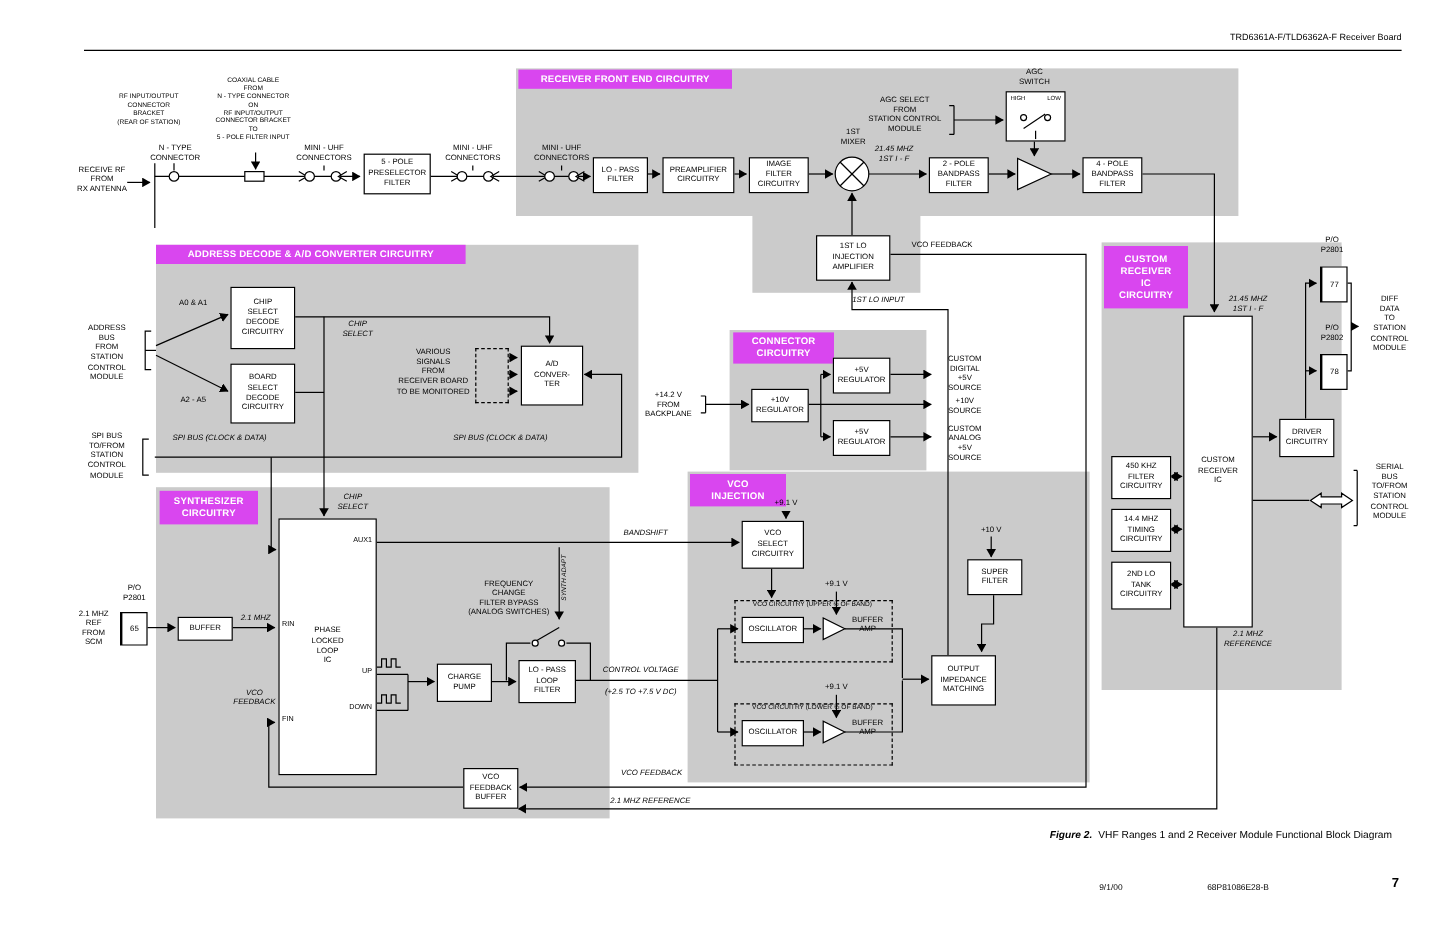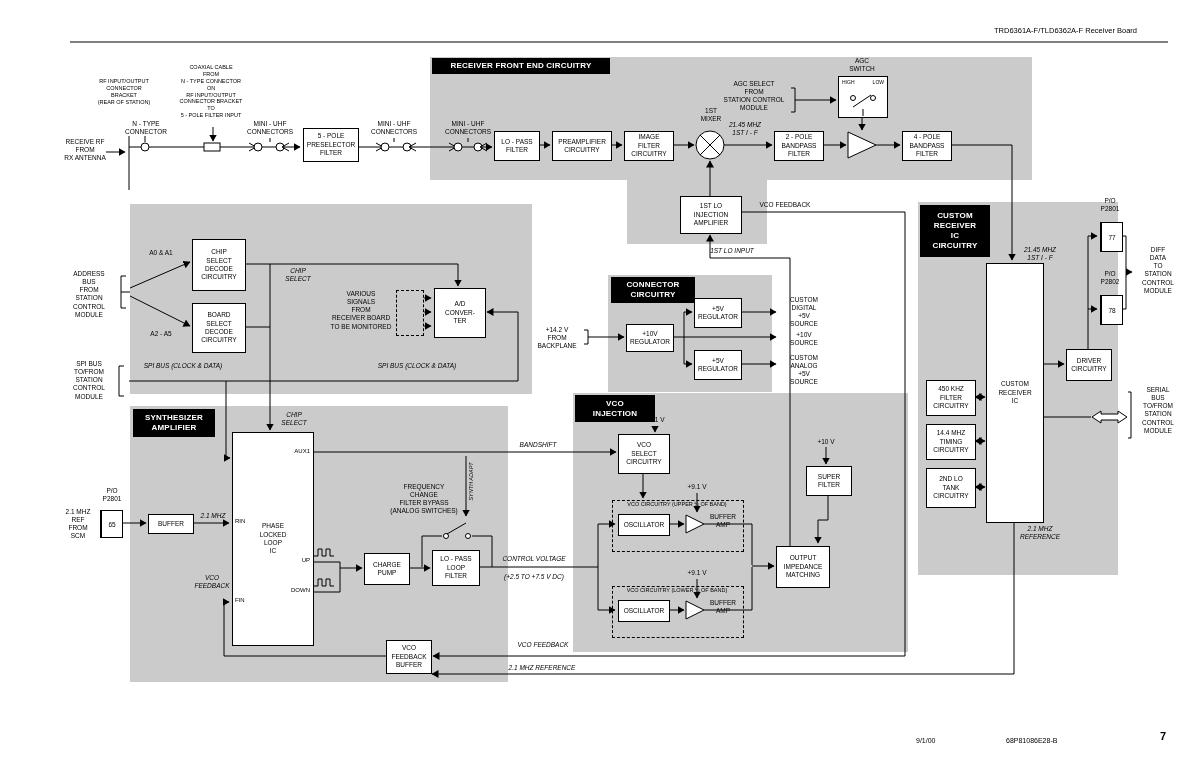--- a/index.html
+++ b/index.html
@@ -1,38 +1,41 @@
 <!DOCTYPE html>
 <html><head>
 <meta charset="utf-8">
 <style>
   html,body{margin:0;padding:0;background:#e8e8e8}
   #page{position:relative;width:1200px;height:776px;background:#ffffff;font-family:"Liberation Sans",sans-serif;color:#000;overflow:hidden}
   .gray{position:absolute;background:#cbcbcb}
   .box{position:absolute;background:#fff;border:1px solid #000;display:flex;align-items:center;justify-content:center;text-align:center;white-space:pre-line;font-size:6.5px;line-height:1.3}
-  .tbar{position:absolute;background:#000000;color:#fff;font-weight:700;display:flex;align-items:center;justify-content:center;text-align:center;white-space:pre-line;font-size:8px;line-height:1.25;letter-spacing:.2px}
+  .tbar{position:absolute;background:#d946ef;color:#fff;font-weight:700;display:flex;align-items:center;justify-content:center;text-align:center;white-space:pre-line;font-size:8px;line-height:1.25;letter-spacing:.2px}
   .lbl{position:absolute;font-size:6.5px;line-height:1.25;text-align:center;white-space:pre-line;color:#000}
   .it{font-style:italic}
   .sm{font-size:5.5px}
   .pin{position:absolute;background:#fff;border:1px solid #000;border-left-width:2.5px;display:flex;align-items:center;justify-content:center;font-size:6.5px}
   .dashedbox{position:absolute;border:1px dashed #000}
   .pinlbl{position:absolute;font-size:6px;line-height:1}
   svg.wires{position:absolute;left:0;top:0;pointer-events:none}
   .wires line,.wires path,.wires circle,.wires rect,.wires polygon{stroke:#000;stroke-width:1;fill:none}
   .caption{position:absolute;font-size:8.5px;text-align:right}
   .caption .fig{font-weight:700;font-style:italic;margin-right:5px}
-  .hdr{position:absolute;font-size:7.5px;text-align:left}
+  .hdr{position:absolute;font-size:7.5px;text-align:right}
   .ftr{position:absolute;font-size:7px}
 </style>
 </head>
 <body>
 
 <div id="page">
 
   <div class="hdr" style="left:994px;top:26px;width:174px;">TRD6361A-F/TLD6362A-F Receiver Board</div>
+  <div class="caption" style="left:660px;top:690px;width:500px;">
+    <span class="fig">Figure 2.</span><span>VHF Ranges 1 and 2  Receiver Module Functional Block Diagram</span>
+  </div>
   <div class="ftr" style="left:916px;top:737px;width:50px;">9/1/00</div>
   <div class="ftr" style="left:1006px;top:737px;width:100px;">68P81086E28-B</div>
   <div class="ftr" style="left:1150px;top:730px;width:16px;font-size:11px;font-weight:700;text-align:right;">7</div>
 
   <div class="gray" style="left:430px;top:57px;width:602px;height:123px;"></div>
   <div class="gray" style="left:627px;top:180px;width:140px;height:64px;"></div>
   <div class="gray" style="left:130px;top:204px;width:402px;height:190px;"></div>
   <div class="gray" style="left:608px;top:275px;width:164px;height:117px;"></div>
   <div class="gray" style="left:918px;top:202px;width:200px;height:373px;"></div>
   <div class="gray" style="left:130px;top:406px;width:378px;height:276px;"></div>
@@ -163,28 +166,29 @@
     <line x1="668" y1="524" x2="684" y2="524" marker-end="url(#ar)"></line>
     <polygon points="686,515 686,533 704,524" style="fill:#fff"></polygon>
     <path d="M704,524 H752 V565"></path>
     <line x1="668" y1="610" x2="684" y2="610" marker-end="url(#ar)"></line>
     <polygon points="686,601 686,619 704,610" style="fill:#fff"></polygon>
     <path d="M704,610 H752 V567"></path>
     <line x1="752" y1="566" x2="774" y2="566" marker-end="url(#ar)"></line>
   </svg>
 
   <div class="tbar" style="left:432px;top:58px;width:178px;height:16px;">RECEIVER FRONT END CIRCUITRY</div>
+  <div class="tbar" style="left:130px;top:204px;width:258px;height:16px;">ADDRESS DECODE &amp; A/D CONVERTER CIRCUITRY</div>
   <div class="tbar" style="left:611px;top:277px;width:84px;height:26px;">CONNECTOR
 CIRCUITRY</div>
   <div class="tbar" style="left:920px;top:205px;width:70px;height:52px;">CUSTOM
 RECEIVER
 IC
 CIRCUITRY</div>
   <div class="tbar" style="left:133px;top:409px;width:82px;height:28px;">SYNTHESIZER
-AMPLIFIER</div>
+CIRCUITRY</div>
   <div class="tbar" style="left:575px;top:395px;width:80px;height:27px;">VCO
 INJECTION</div>
 
   <div class="lbl sm" style="left:88px;top:78px;width:72px;">RF INPUT/OUTPUT
 CONNECTOR
 BRACKET
 (REAR OF STATION)</div>
   <div class="lbl sm" style="left:170px;top:64px;width:82px;">COAXIAL CABLE
 FROM
 N - TYPE CONNECTOR

